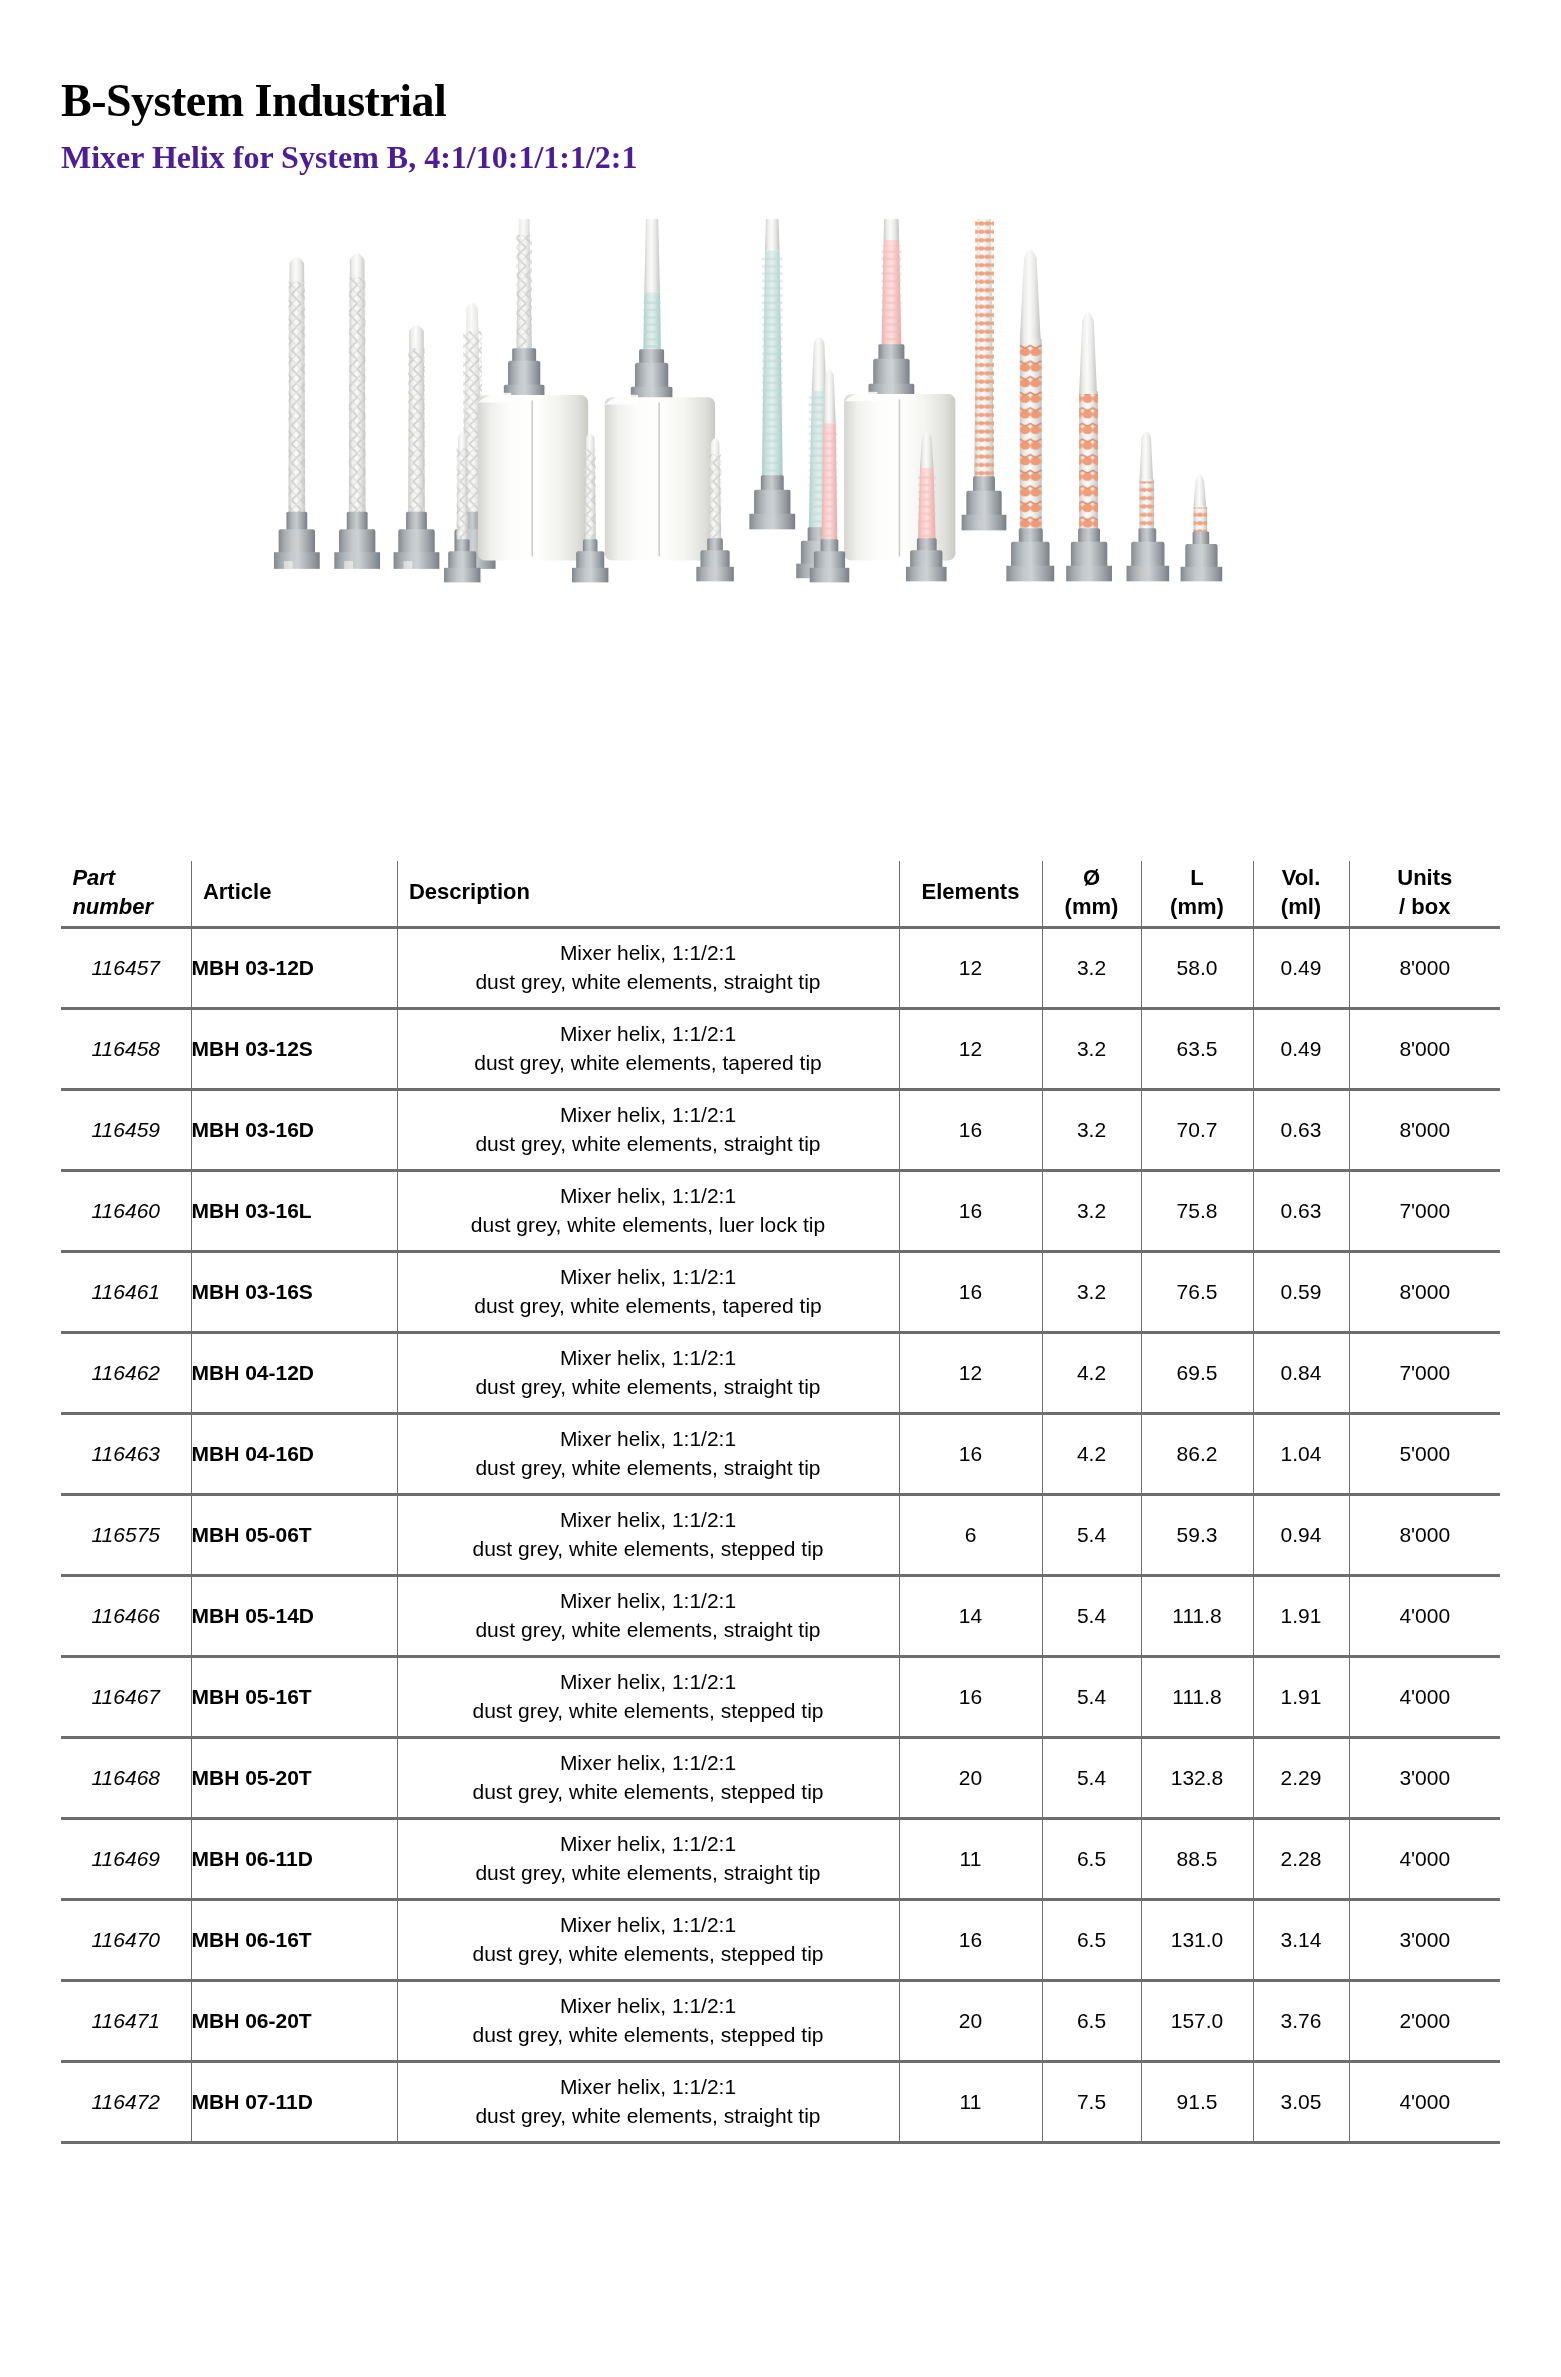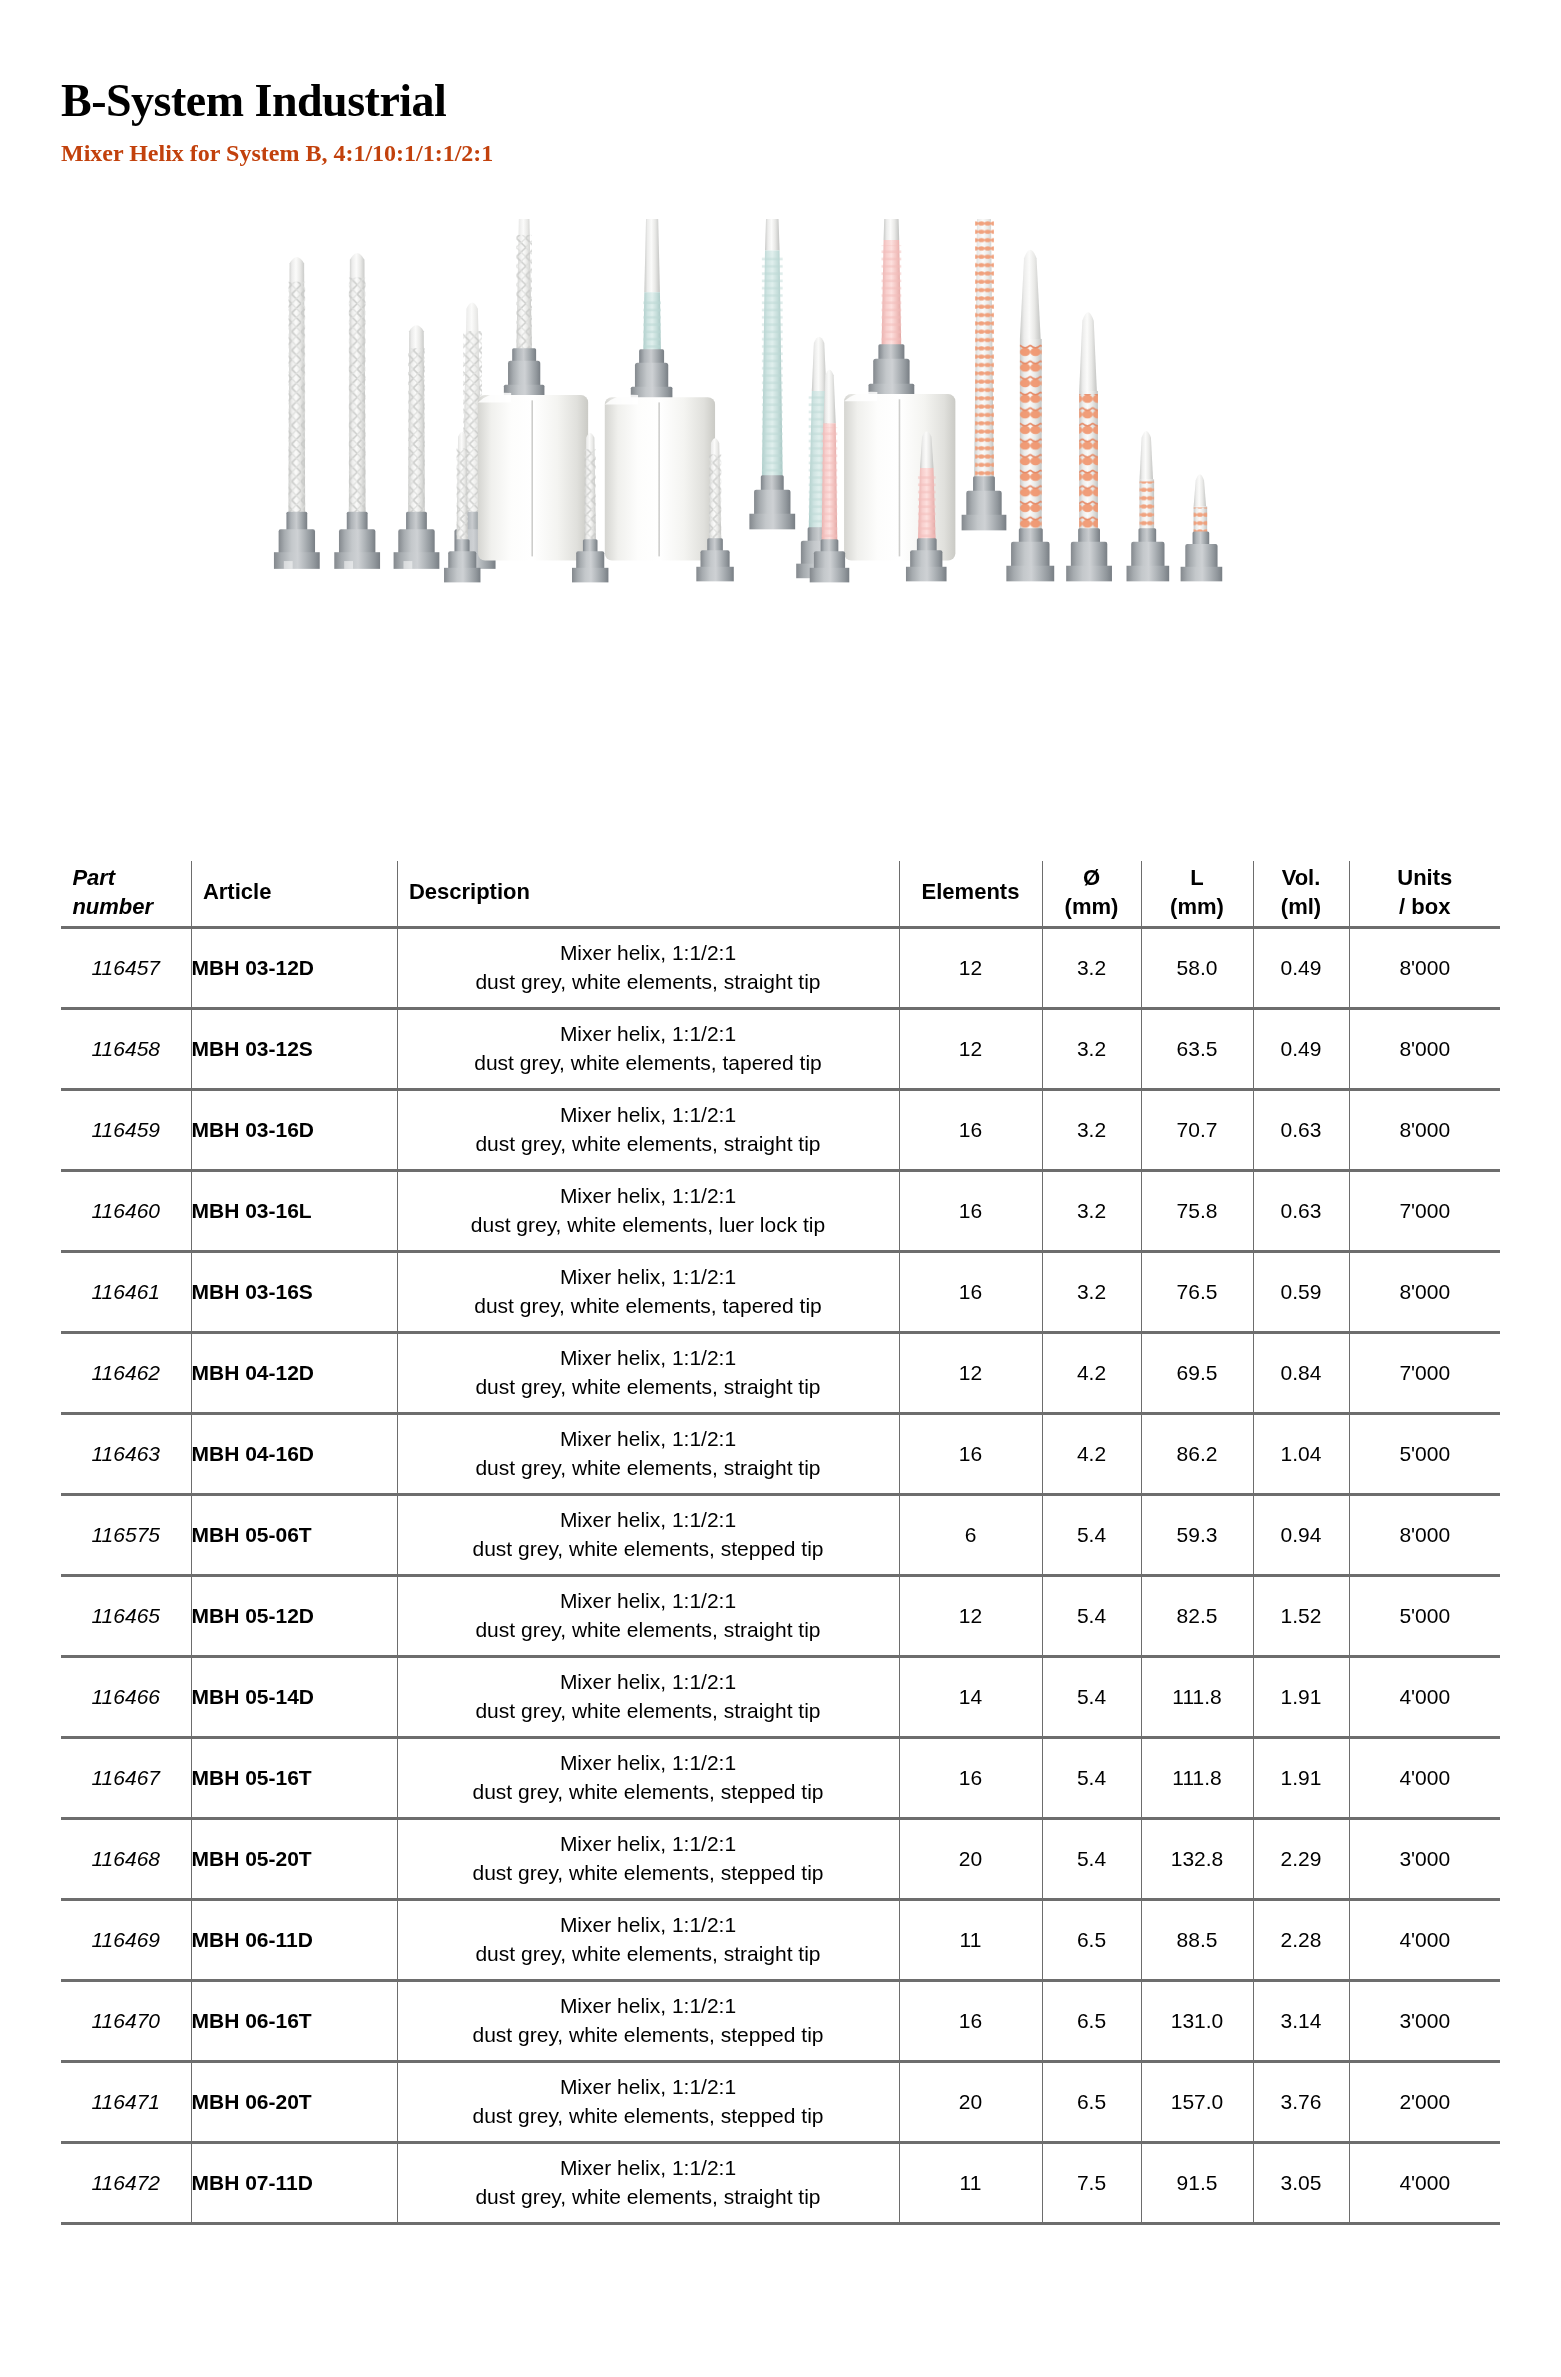--- a/index.html
+++ b/index.html
@@ -29,23 +29,23 @@
     font-size: 46px;
     line-height: 1.0;
     color: #000000;
     letter-spacing: -0.5px;
     margin: 0;
     white-space: nowrap;
   }
   #page-subtitle {
     font-family: "Liberation Serif", serif;
     font-weight: bold;
-    font-size: 24px;
+    font-size: 32px;
     line-height: 1.0;
-    color: #c2410c;
+    color: #4c1d95;
     margin: 16.7px 0 0 0;
     white-space: nowrap;
   }
 
   
   #product-photo {
     position: absolute;
     left: 198px;
     top: 219px;
     width: 1160px;
@@ -499,31 +499,20 @@
         <td class="cell-article">MBH 05-06T</td>
         <td class="cell-desc">Mixer helix, 1:1/2:1
 dust grey, white elements, stepped tip</td>
         <td class="cell-center">6</td>
         <td class="cell-center">5.4</td>
         <td class="cell-center">59.3</td>
         <td class="cell-center">0.94</td>
         <td class="cell-center">8'000</td>
       </tr>
       <tr>
-        <td class="cell-part">116465</td>
-        <td class="cell-article">MBH 05-12D</td>
-        <td class="cell-desc">Mixer helix, 1:1/2:1
-dust grey, white elements, straight tip</td>
-        <td class="cell-center">12</td>
-        <td class="cell-center">5.4</td>
-        <td class="cell-center">82.5</td>
-        <td class="cell-center">1.52</td>
-        <td class="cell-center">5'000</td>
-      </tr>
-      <tr>
         <td class="cell-part">116466</td>
         <td class="cell-article">MBH 05-14D</td>
         <td class="cell-desc">Mixer helix, 1:1/2:1
 dust grey, white elements, straight tip</td>
         <td class="cell-center">14</td>
         <td class="cell-center">5.4</td>
         <td class="cell-center">111.8</td>
         <td class="cell-center">1.91</td>
         <td class="cell-center">4'000</td>
       </tr>

